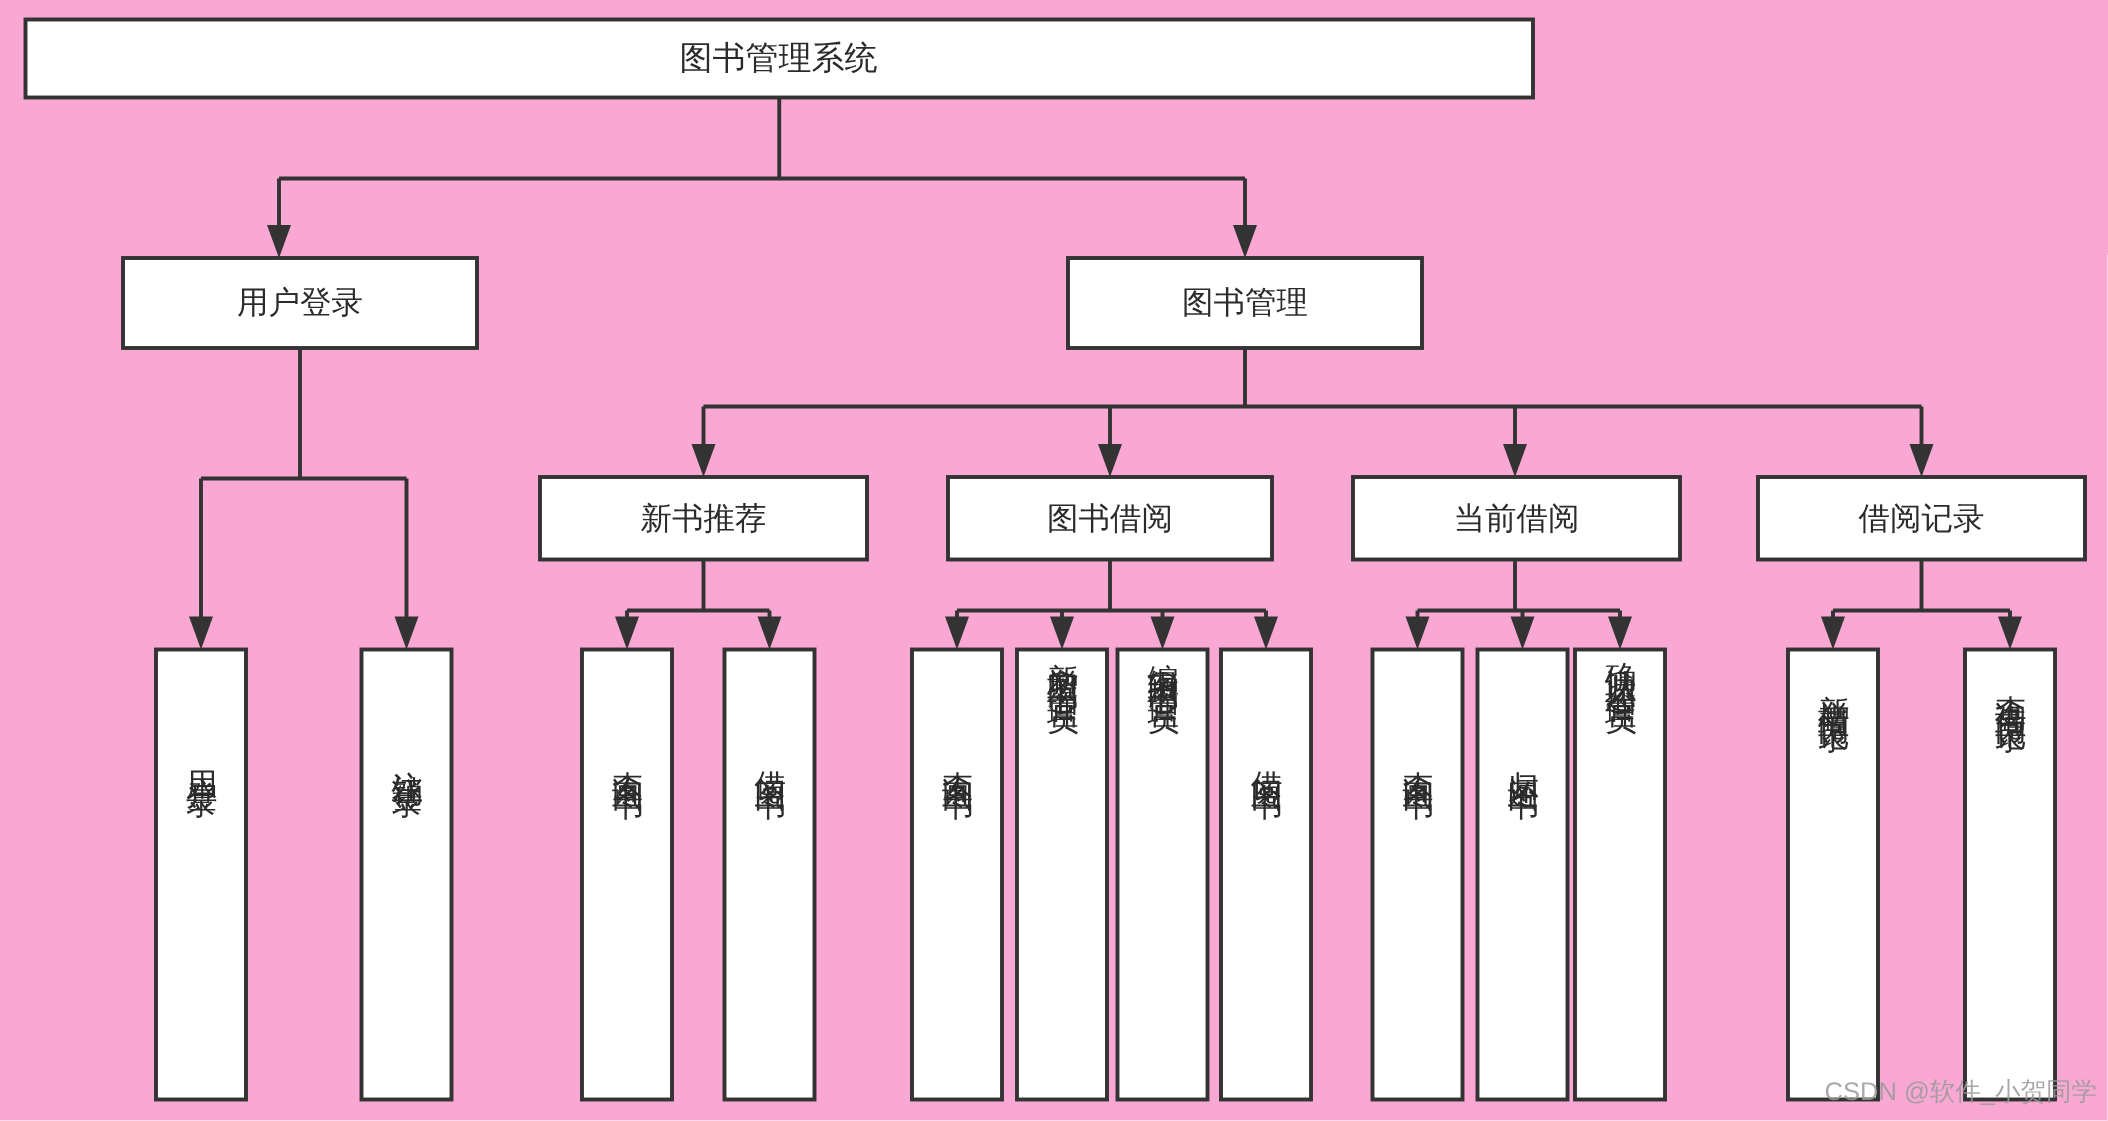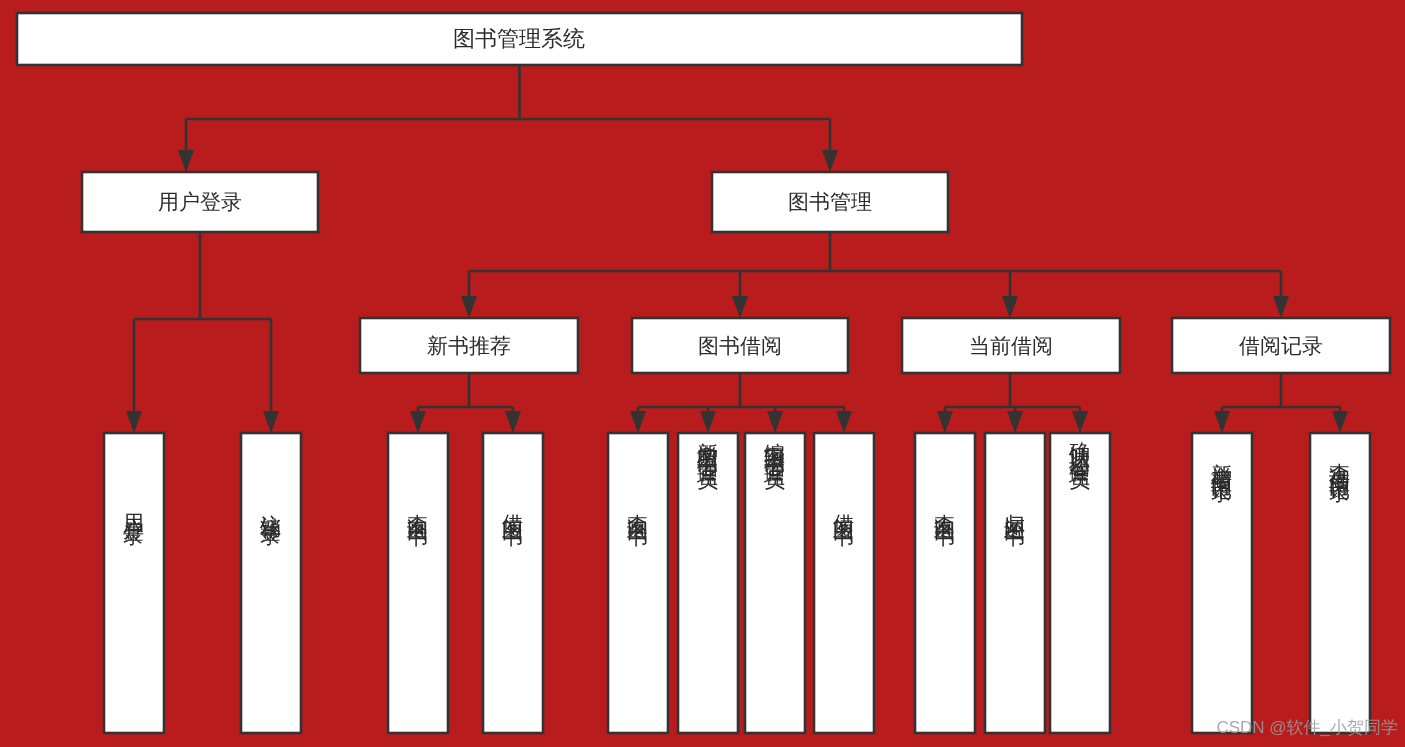--- a/index.html
+++ b/index.html
@@ -8,21 +8,21 @@
     padding: 0;
     background: #ffffff;
   }
   body {
     font-family: "Liberation Sans", "DejaVu Sans", sans-serif;
   }
   #diagram-root {
     position: relative;
     width: 1405px;
     height: 747px;
-    background: #b91c1c;
+    background: #f9a8d4;
     overflow: hidden;
   }
   svg#tree-svg {
     position: absolute;
     left: 0;
     top: 0;
     width: 1405px;
     height: 747px;
     display: block;
   }

